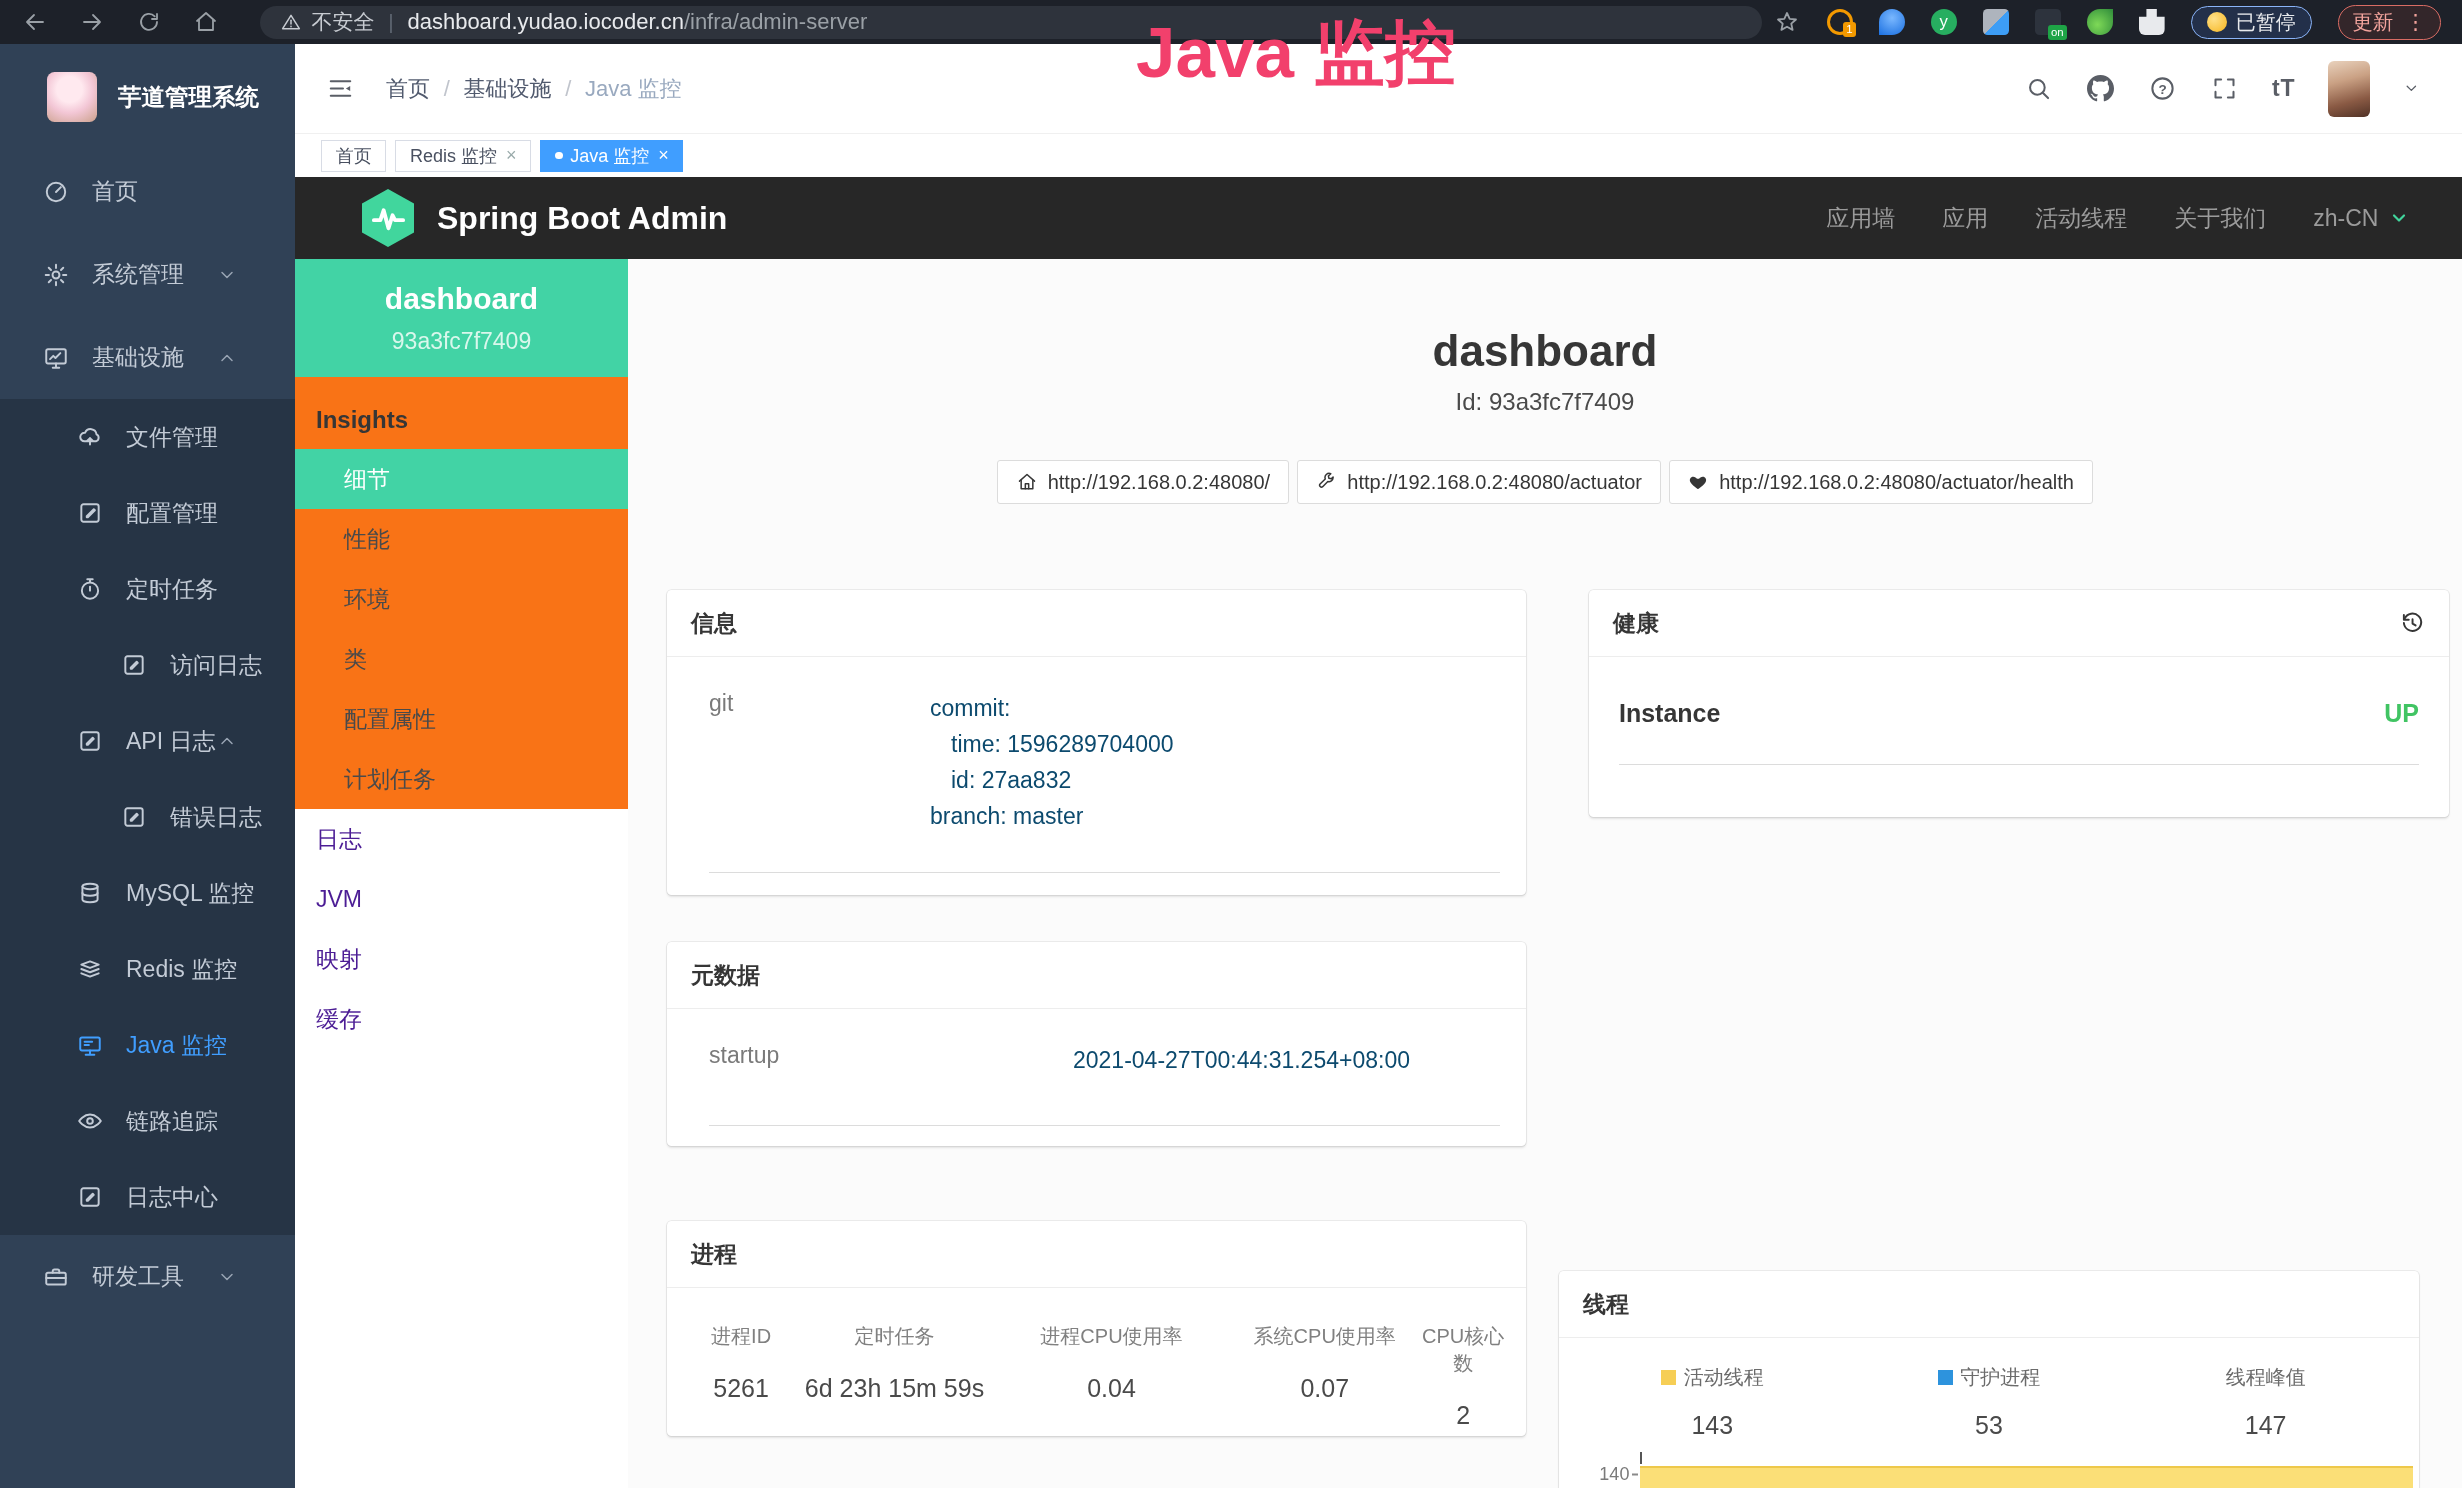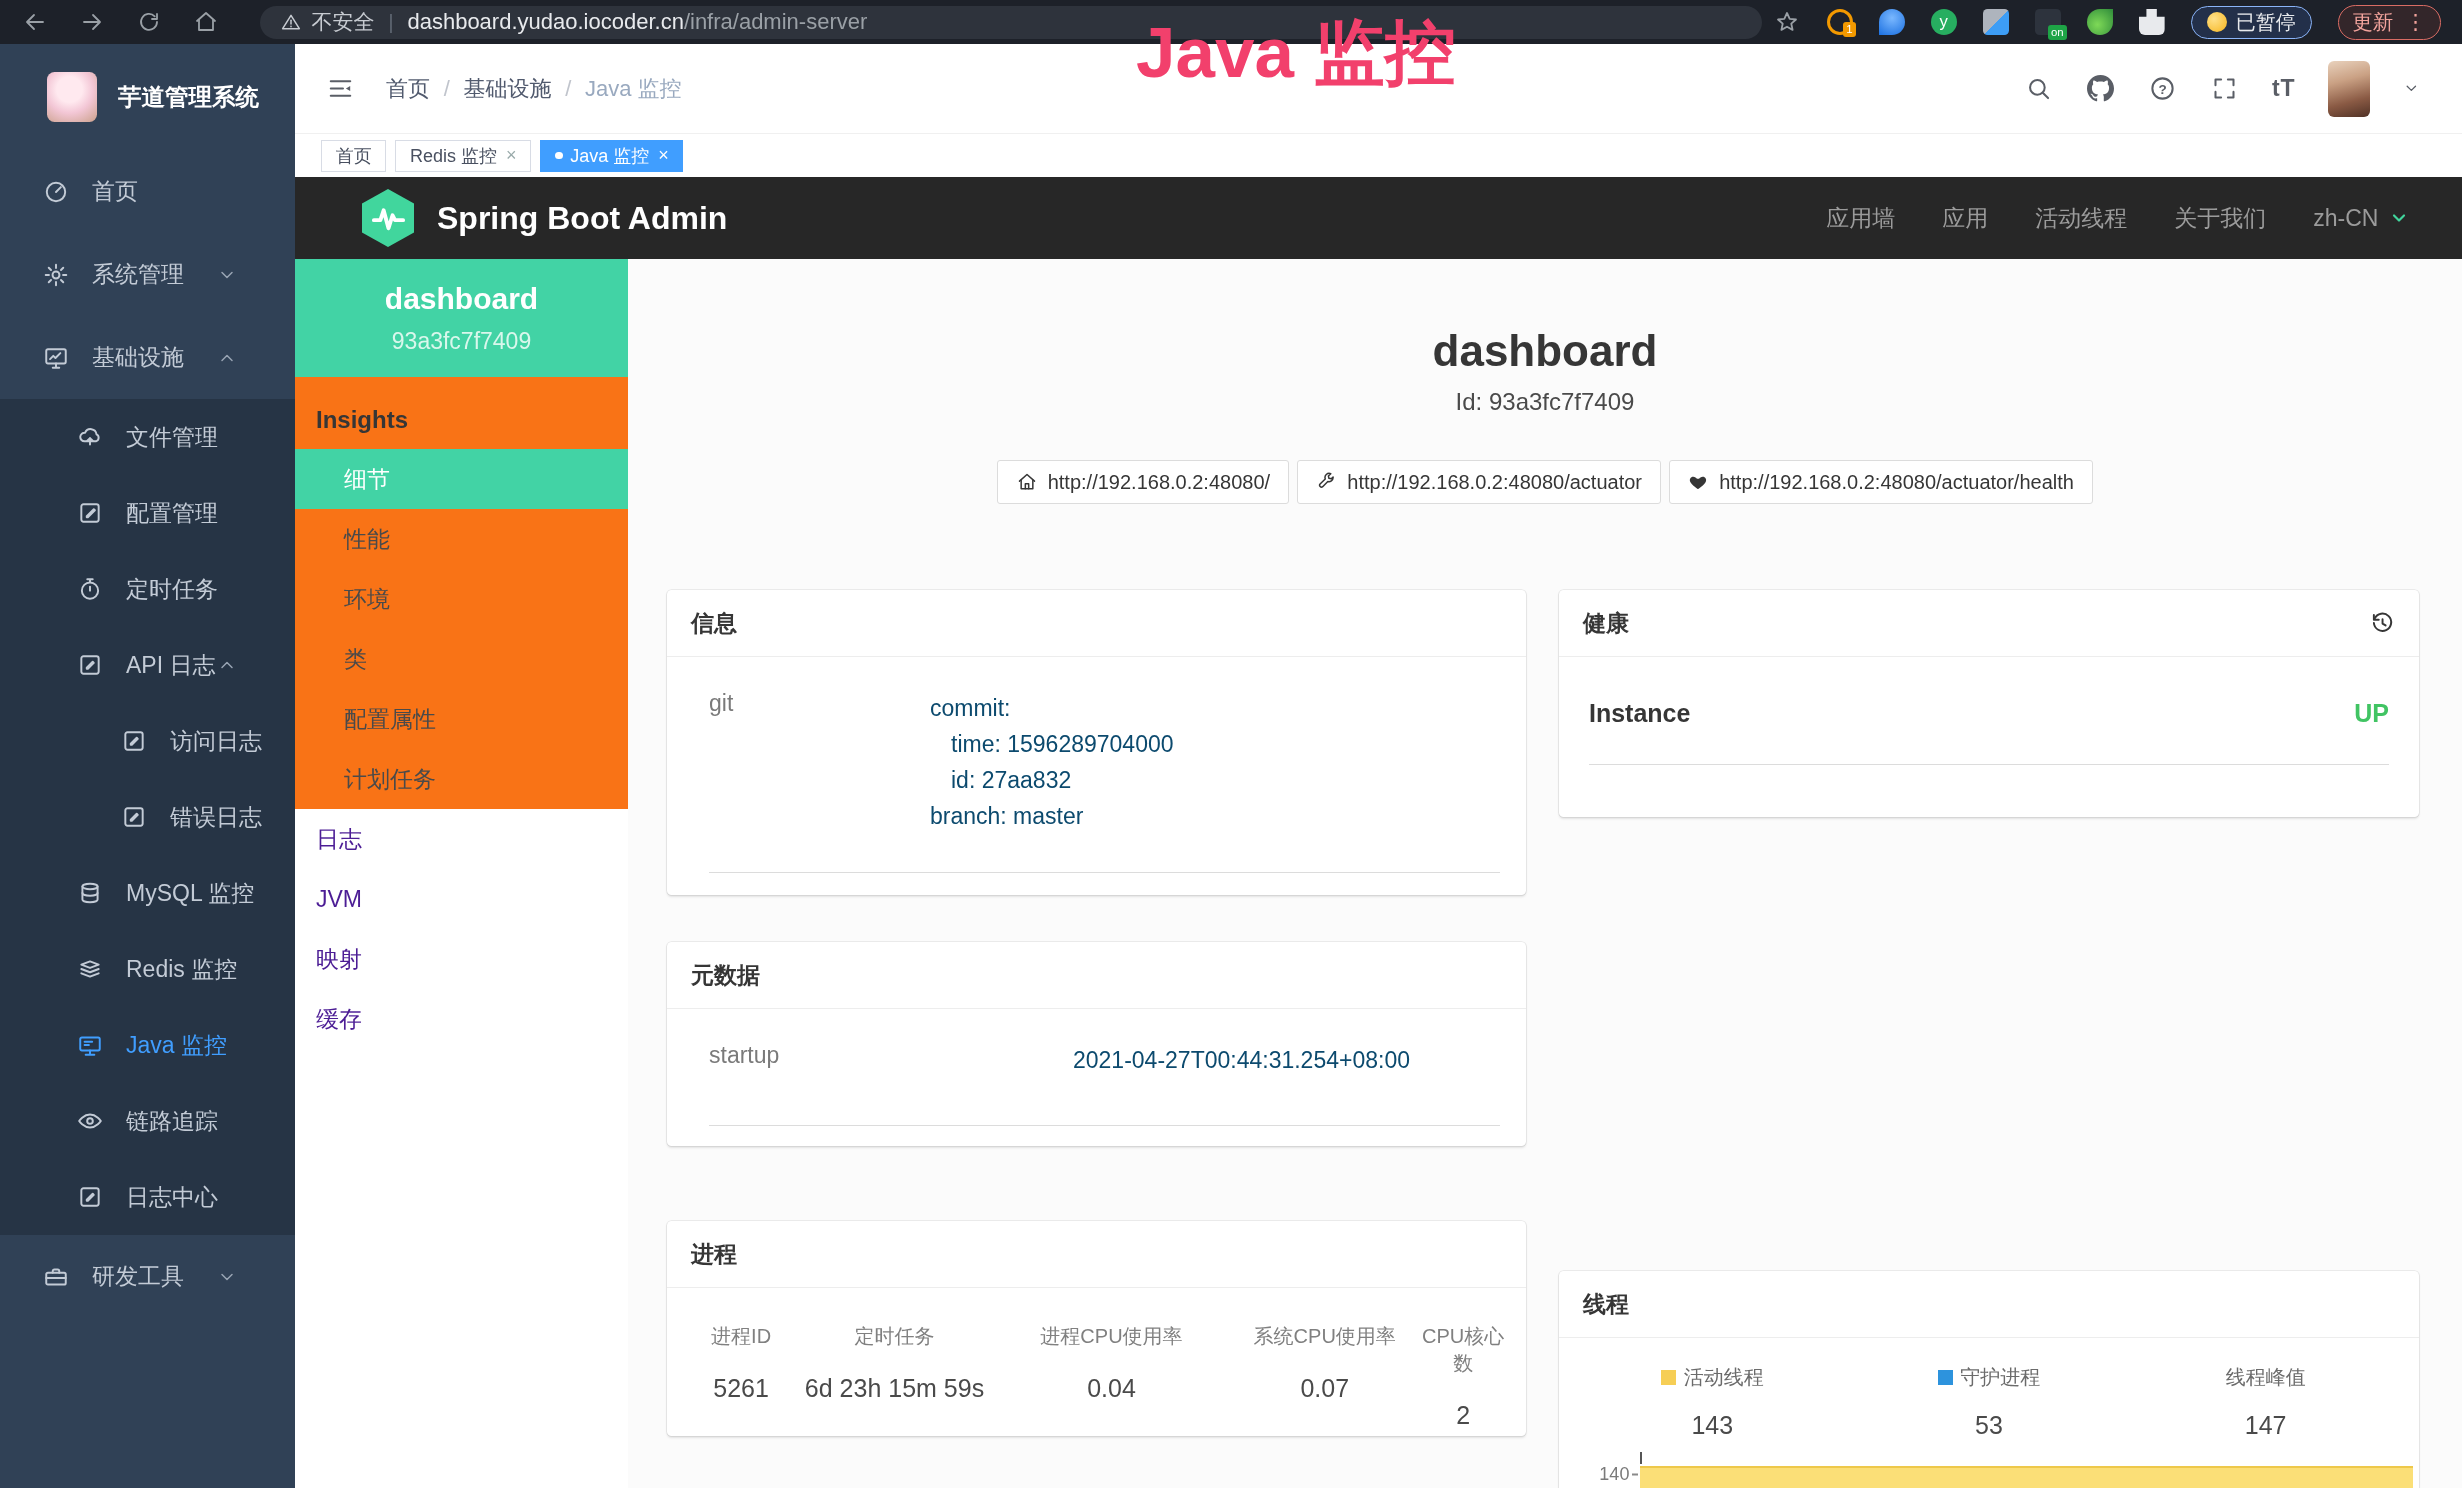--- a/index.html
+++ b/index.html
@@ -123,21 +123,21 @@
     background:#fff; border:0.8px solid #dcdcdc; border-radius:3px; font-size:20px; color:#363636; cursor:pointer; }
   .link-btn .ic { width:21px; height:21px; margin-right:10.6px; color:#363636; }
   .link-btn .ic svg { width:20px; height:20px; }
 
   .card { position:absolute; background:#fff; border-radius:4.6px;
     box-shadow:0 1.5px 2.3px rgba(10,10,10,.1), 0 0 0 0.8px rgba(10,10,10,.08); overflow:hidden; }
   .card-head { height:67px; display:flex; align-items:center; padding:0 24px;
     border-bottom:0.8px solid #ededed; }
   .card-title { font-size:23px; font-weight:bold; color:#363636; }
   #card-info     { left:39px;   top:331px;  width:859px; height:305px; }
-  #card-health   { left:931px; top:331px;  width:860px; height:227px; }
+  #card-health   { left:961px; top:331px;  width:860px; height:227px; }
   #card-meta     { left:39px;   top:683px;  width:859px; height:204px; }
   #card-process  { left:39px;   top:962px; width:859px; height:215px; }
   #card-threads  { left:931px; top:1012px; width:860px; height:267px; }
 
   .kv-body { padding:33px 26px 0 42px; }
   .kv-row { display:flex; padding-bottom:38px; border-bottom:0.8px solid #dcdcdc; }
   .kv-label { color:#7a7a7a; font-size:23px; flex:0 0 221px; }
   .kv-content { font-size:23px; color:#0c4a6e; line-height:36px; }
   .kv-content .ln.indent { padding-left:21px; }
   #card-meta .kv-label { flex-basis:364px; }
@@ -309,42 +309,42 @@
         </div>
         <div class="side-item lvl2">
           <span class="ic">
             <svg viewBox="0 0 24 24">
               <circle cx="12" cy="13.5" r="7.5"></circle>
               <path d="M12 13.5V9.8M9.5 3h5M12 3v2.5"></path>
             </svg>
           </span>
           <span>定时任务</span>
         </div>
-        <div class="side-item lvl2">
+        <div class="side-item lvl3">
           <span class="ic">
             <svg viewBox="0 0 24 24">
               <rect x="4" y="4" width="16" height="16" rx="2"></rect>
               <path d="M9 14.5l5.5-5.5 1 1L10 15.5h-1v-1z"></path>
             </svg>
           </span>
+          <span>访问日志</span>
+        </div>
+        <div class="side-item lvl2">
+          <span class="ic">
+            <svg viewBox="0 0 24 24">
+              <rect x="4" y="4" width="16" height="16" rx="2"></rect>
+              <path d="M9 14.5l5.5-5.5 1 1L10 15.5h-1v-1z"></path>
+            </svg>
+          </span>
           <span>API 日志</span>
           <span class="chev ic">
             <svg viewBox="0 0 24 24">
               <path d="M6 15l6-6 6 6"></path>
             </svg>
           </span>
-        </div>
-        <div class="side-item lvl3">
-          <span class="ic">
-            <svg viewBox="0 0 24 24">
-              <rect x="4" y="4" width="16" height="16" rx="2"></rect>
-              <path d="M9 14.5l5.5-5.5 1 1L10 15.5h-1v-1z"></path>
-            </svg>
-          </span>
-          <span>访问日志</span>
         </div>
         <div class="side-item lvl3">
           <span class="ic">
             <svg viewBox="0 0 24 24">
               <rect x="4" y="4" width="16" height="16" rx="2"></rect>
               <path d="M9 14.5l5.5-5.5 1 1L10 15.5h-1v-1z"></path>
             </svg>
           </span>
           <span>错误日志</span>
         </div>

